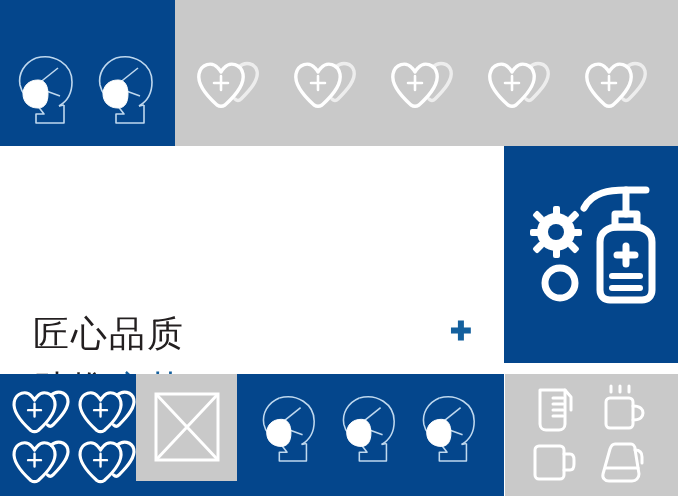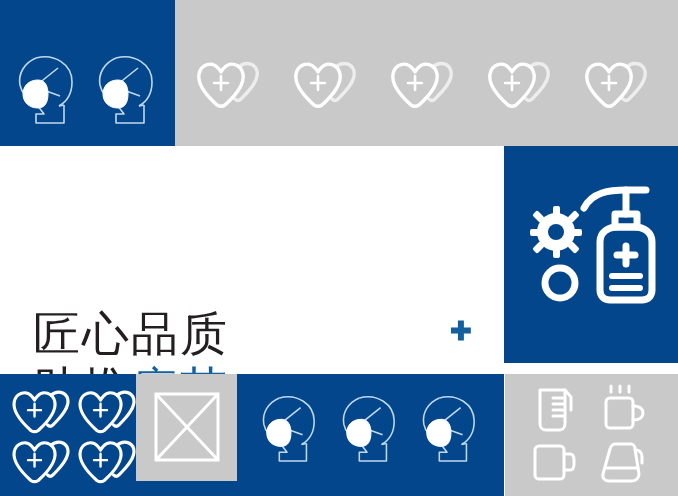--- a/index.html
+++ b/index.html
@@ -29,21 +29,21 @@
   #bot-blue{left:0;top:374px;width:504px;height:122px;}
   #bot-gray-box{left:136px;top:374px;width:101px;height:107px;}
   #bot-gray{left:505px;top:374px;width:173px;height:122px;}
 
   
   .icon-row{position:absolute;display:flex;align-items:center;}
 
   
   #text-block{position:absolute;left:33px;top:160px;width:440px;}
   .headline{
-    font-size:47px;
+    font-size:36px;
     line-height:55px;
     letter-spacing:2px;
     color:#231F20;
     font-weight:400;
     white-space:nowrap;
     font-family:"DejaVu Sans","Liberation Sans",sans-serif;
   }
   .headline .hl-blue{color:#14609E;}
   #sub-en{
     margin-top:10px;

